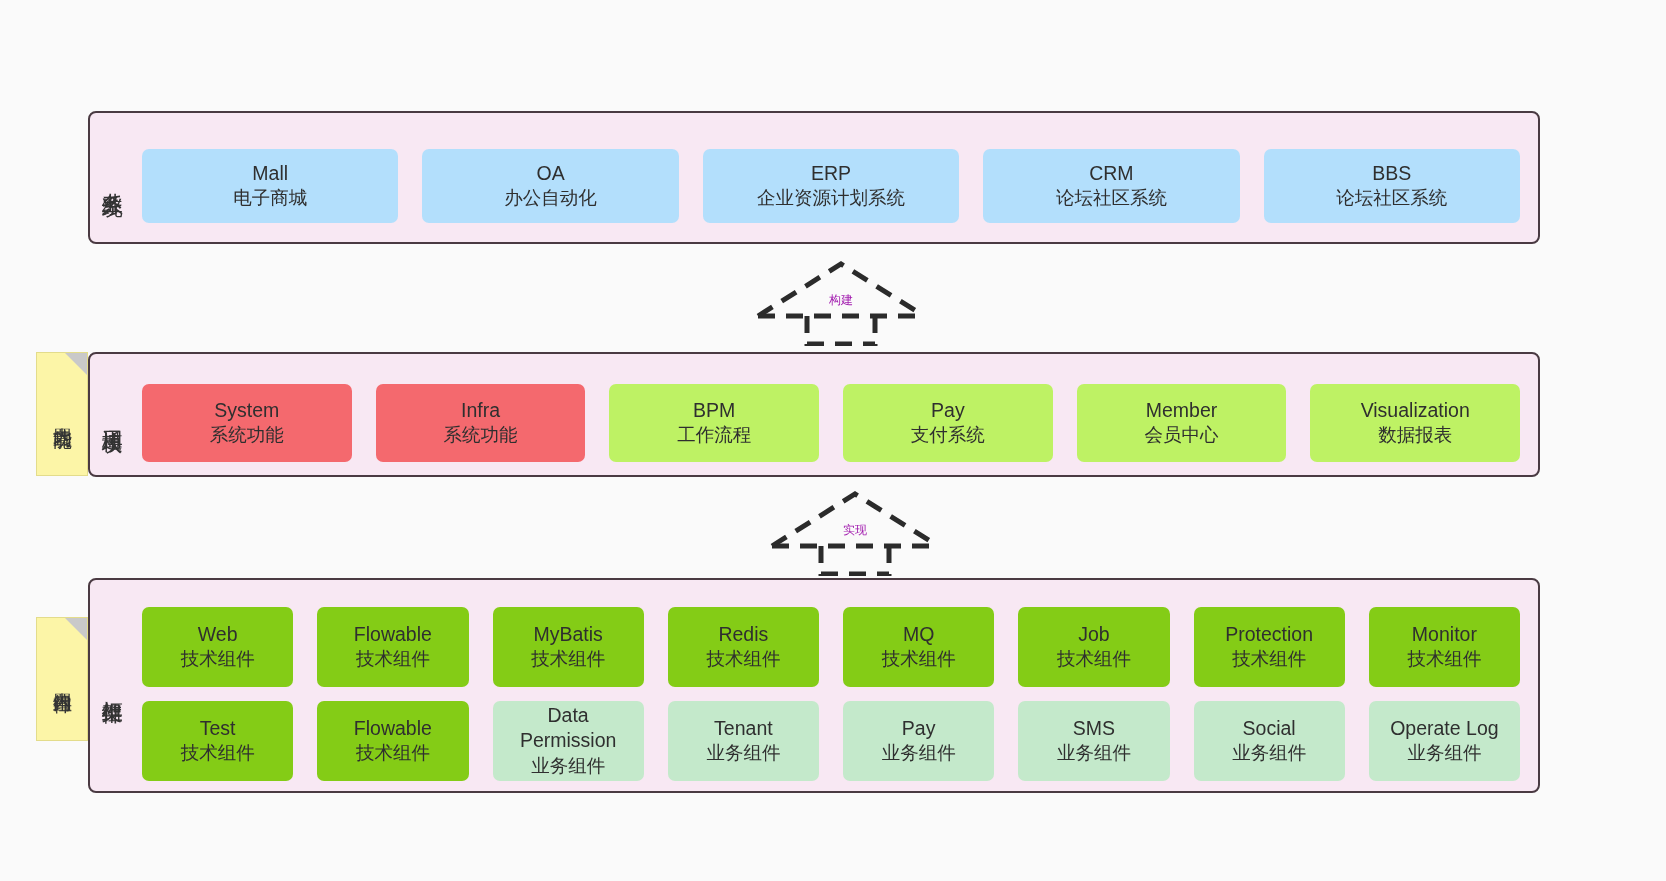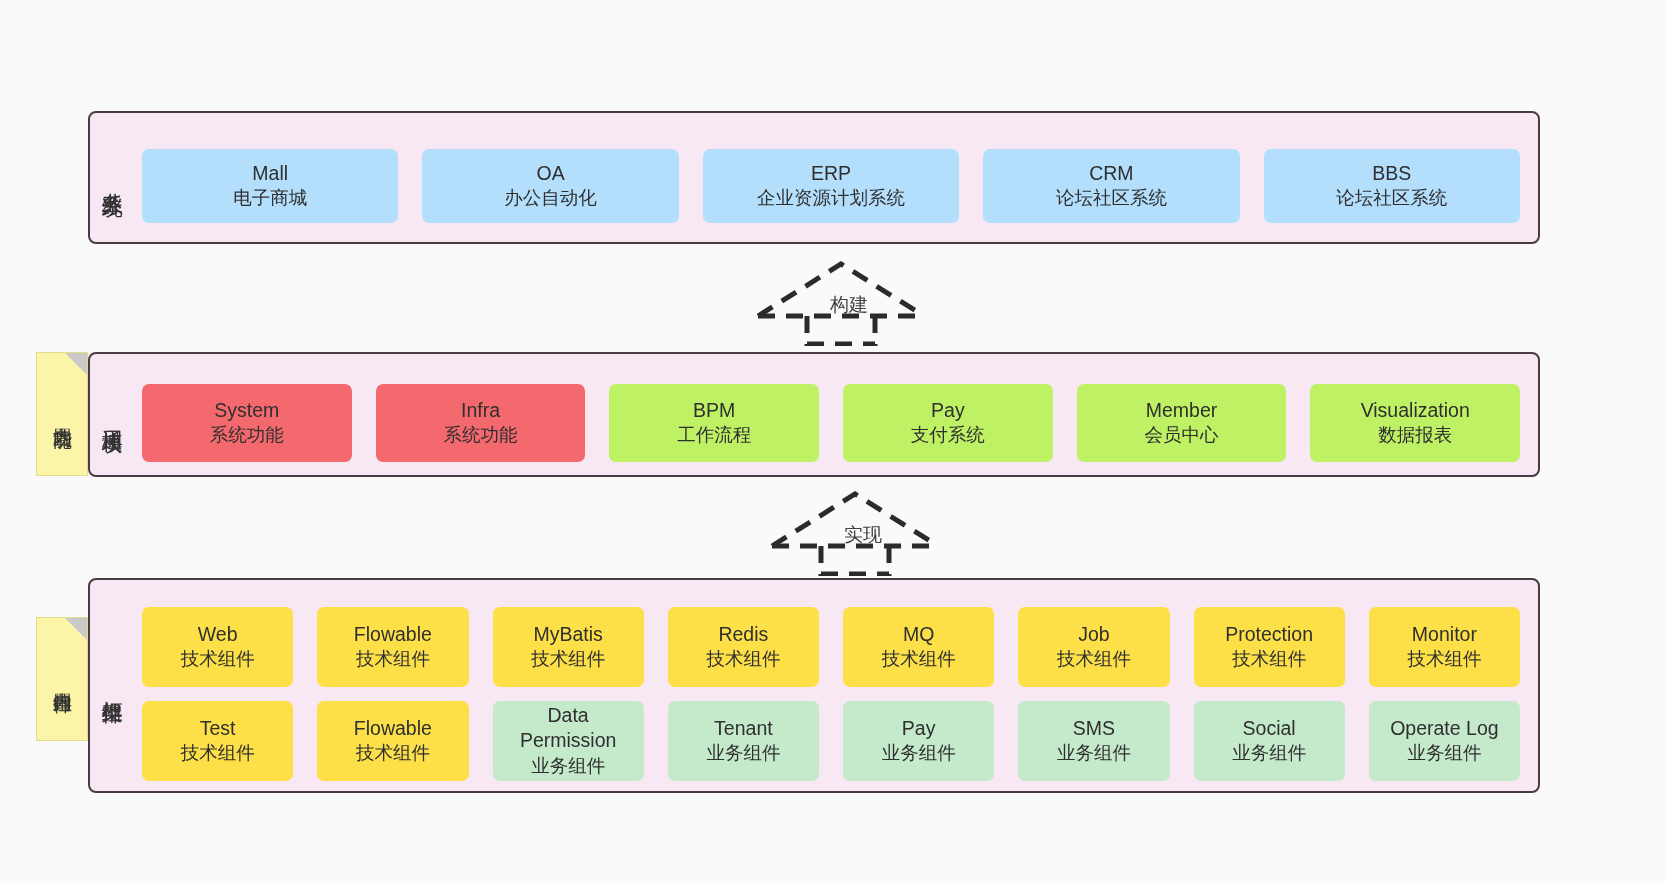--- a/index.html
+++ b/index.html
@@ -77,21 +77,21 @@
     padding: 4px 6px;
     box-sizing: border-box;
     user-select: none;
   }
   .card .en { font-size: 19.5px; }
   .card .cn { font-size: 18.5px; }
 
   .c-blue      { background: #b3dffc; }
   .c-red       { background: #f4696e; }
   .c-pink      { background: #bef264; }
-  .c-green     { background: #fde047; }
+  .c-green     { background: #84cc16; }
   .c-lightgreen{ background: #c4e9cb; }
 
   
   #layer-business { left: 88px;  top: 111px; width: 1452px; height: 133px; }
   #layer-business .card { height: 74px; }
 
   #layer-common   { left: 88px;  top: 352px; width: 1452px; height: 125px; }
   #layer-common .card { height: 78px; }
 
   #layer-framework{ left: 88px;  top: 578px; width: 1452px; height: 215px; }
@@ -127,26 +127,25 @@
 
   
   .connector {
     position: absolute;
   }
   .connector svg { display: block; }
   .connector .conn-label {
     position: absolute;
     left: 50%;
     transform: translateX(-50%);
-    font-size: 19px;
-    color: #404040;
+    font-size: 12px;
+    color: #a21caf;
     background: transparent;
     white-space: nowrap;
     user-select: none;
-    margin-left: 8px;
   }
   #conn-build     { left: 752px; top: 258px;  width: 178px; height: 88px; }
   #conn-build .conn-label { top: 34px; }
   #conn-implement { left: 766px; top: 488px;  width: 178px; height: 88px; }
   #conn-implement .conn-label { top: 34px; }
 </style>
 </head>
 <body>
 
 <div id="canvas">

